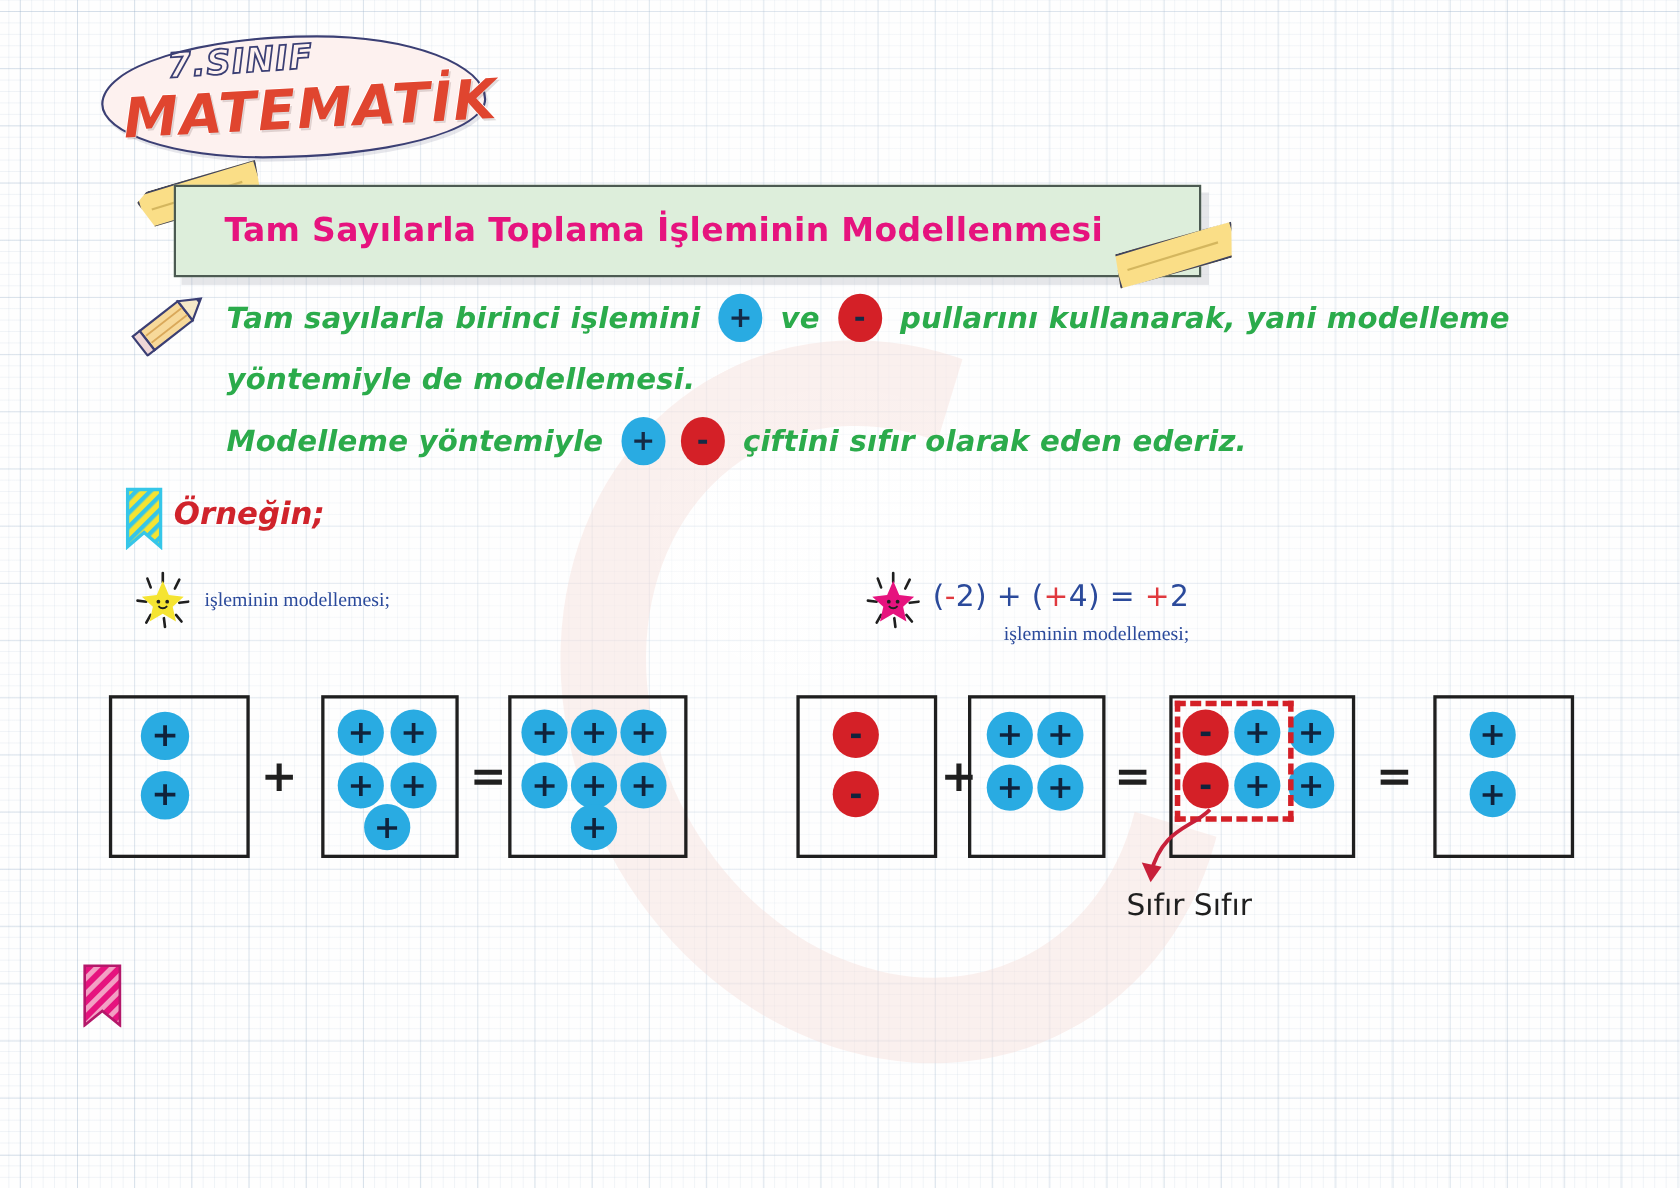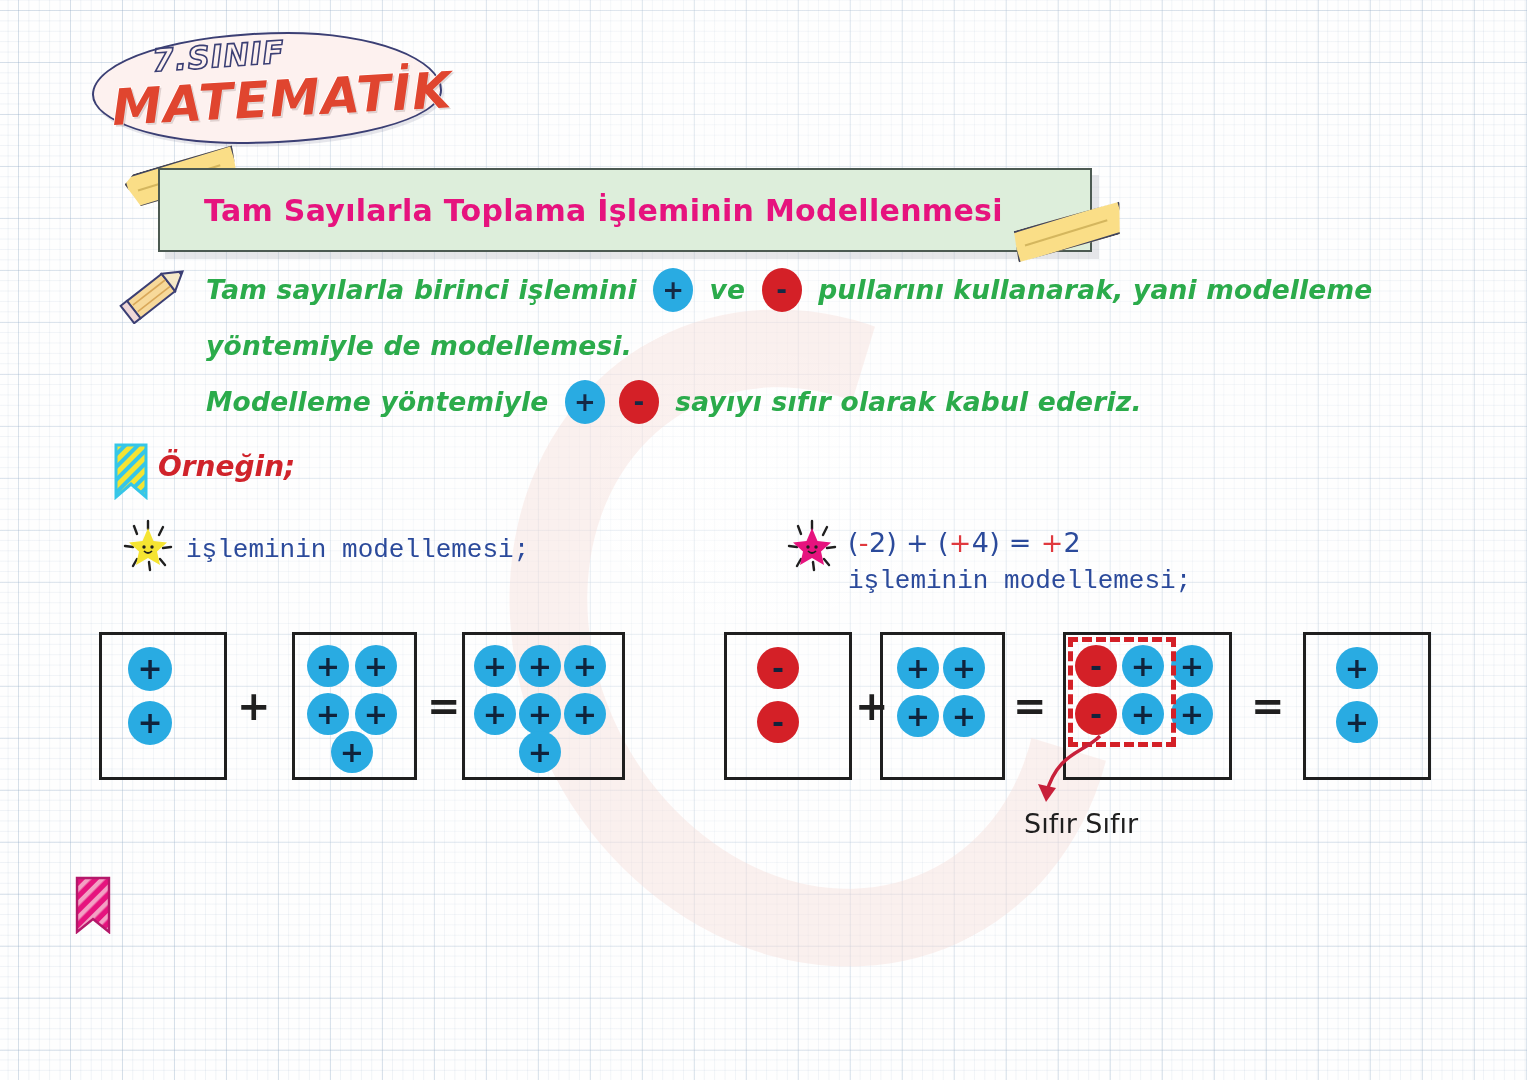--- a/index.html
+++ b/index.html
@@ -132,22 +132,22 @@
   }
 
   
   .exa{position:absolute;}
   .exa .eq{
     font-family:"DejaVu Sans", sans-serif;
     font-size:27px;color:#2b4a9b;white-space:nowrap;letter-spacing:.3px;
   }
   .exa .eq .sgn{color:#e0393e;}
   .exa .sub{
-    font-family:Liberation Mono, monospace;
-    font-size:26px;color:#2b4a9b;white-space:nowrap;margin-top:8px;
+    font-family:Liberation Serif, serif;
+    font-size:18px;color:#2b4a9b;white-space:nowrap;margin-top:8px;text-align:right;
   }
   #exa1{left:186px;top:527px;}
   #exa2{left:848px;top:527px;}
   .starbox{position:absolute;width:60px;height:60px;}
   #star1{left:118px;top:516px;}
   #star2{left:782px;top:516px;}
 
   
   .mbox{
     position:absolute;border:3.5px solid #1f1f1f;background:transparent;
@@ -236,21 +236,21 @@
       <span>pullarını kullanarak, yani modelleme</span>
     </div>
     <div class="pline">yöntemiyle de modellemesi.</div>
     <div class="pline">
       <span>Modelleme yöntemiyle</span>
       <span class="chip-inline pos">
         <span class="sg">+</span>
       </span><span class="chip-inline neg">
         <span class="sg">-</span>
       </span>
-      <span>sayıyı sıfır olarak kabul ederiz.</span>
+      <span>çiftini sıfır olarak eden ederiz.</span>
     </div>
   </div>
 
   <div id="ornegin-mark">
     <svg width="36" height="58" viewBox="0 0 36 58">
       <defs>
         <pattern id="stripeY" width="9" height="9" patternTransform="rotate(45)" patternUnits="userSpaceOnUse">
           <rect width="9" height="9" fill="#f5e432"></rect>
           <rect width="4" height="9" fill="#35c6e8"></rect>
         </pattern>

